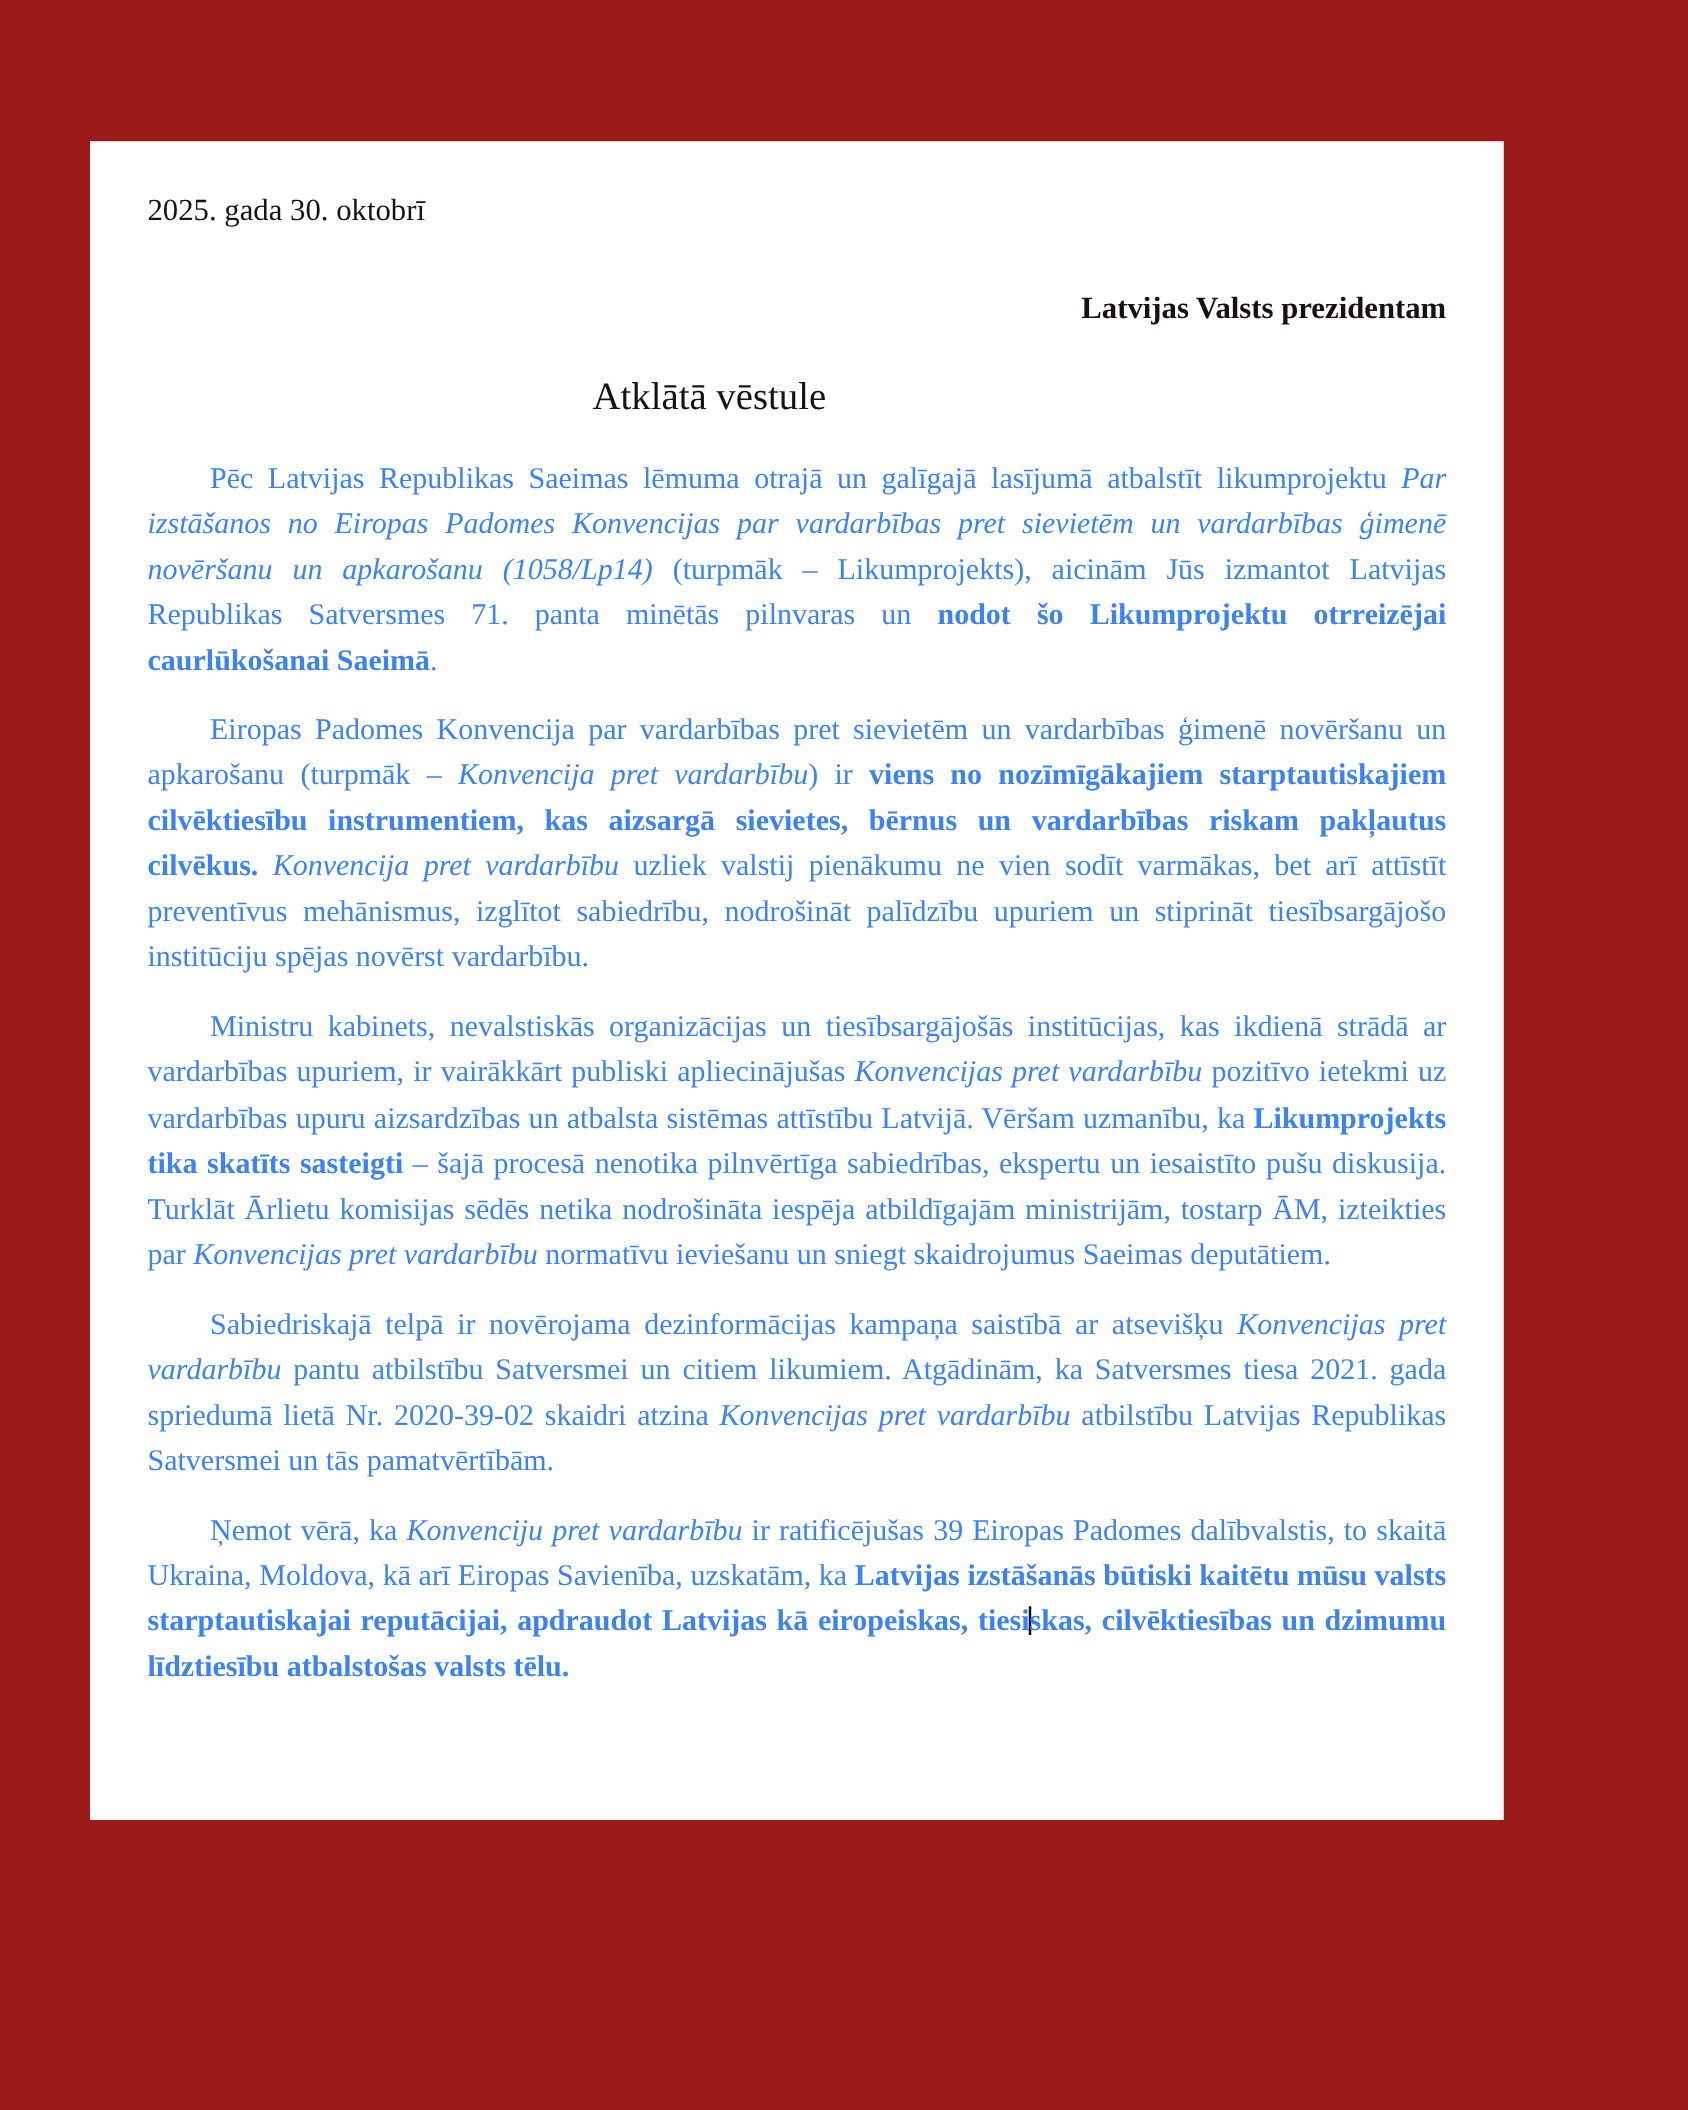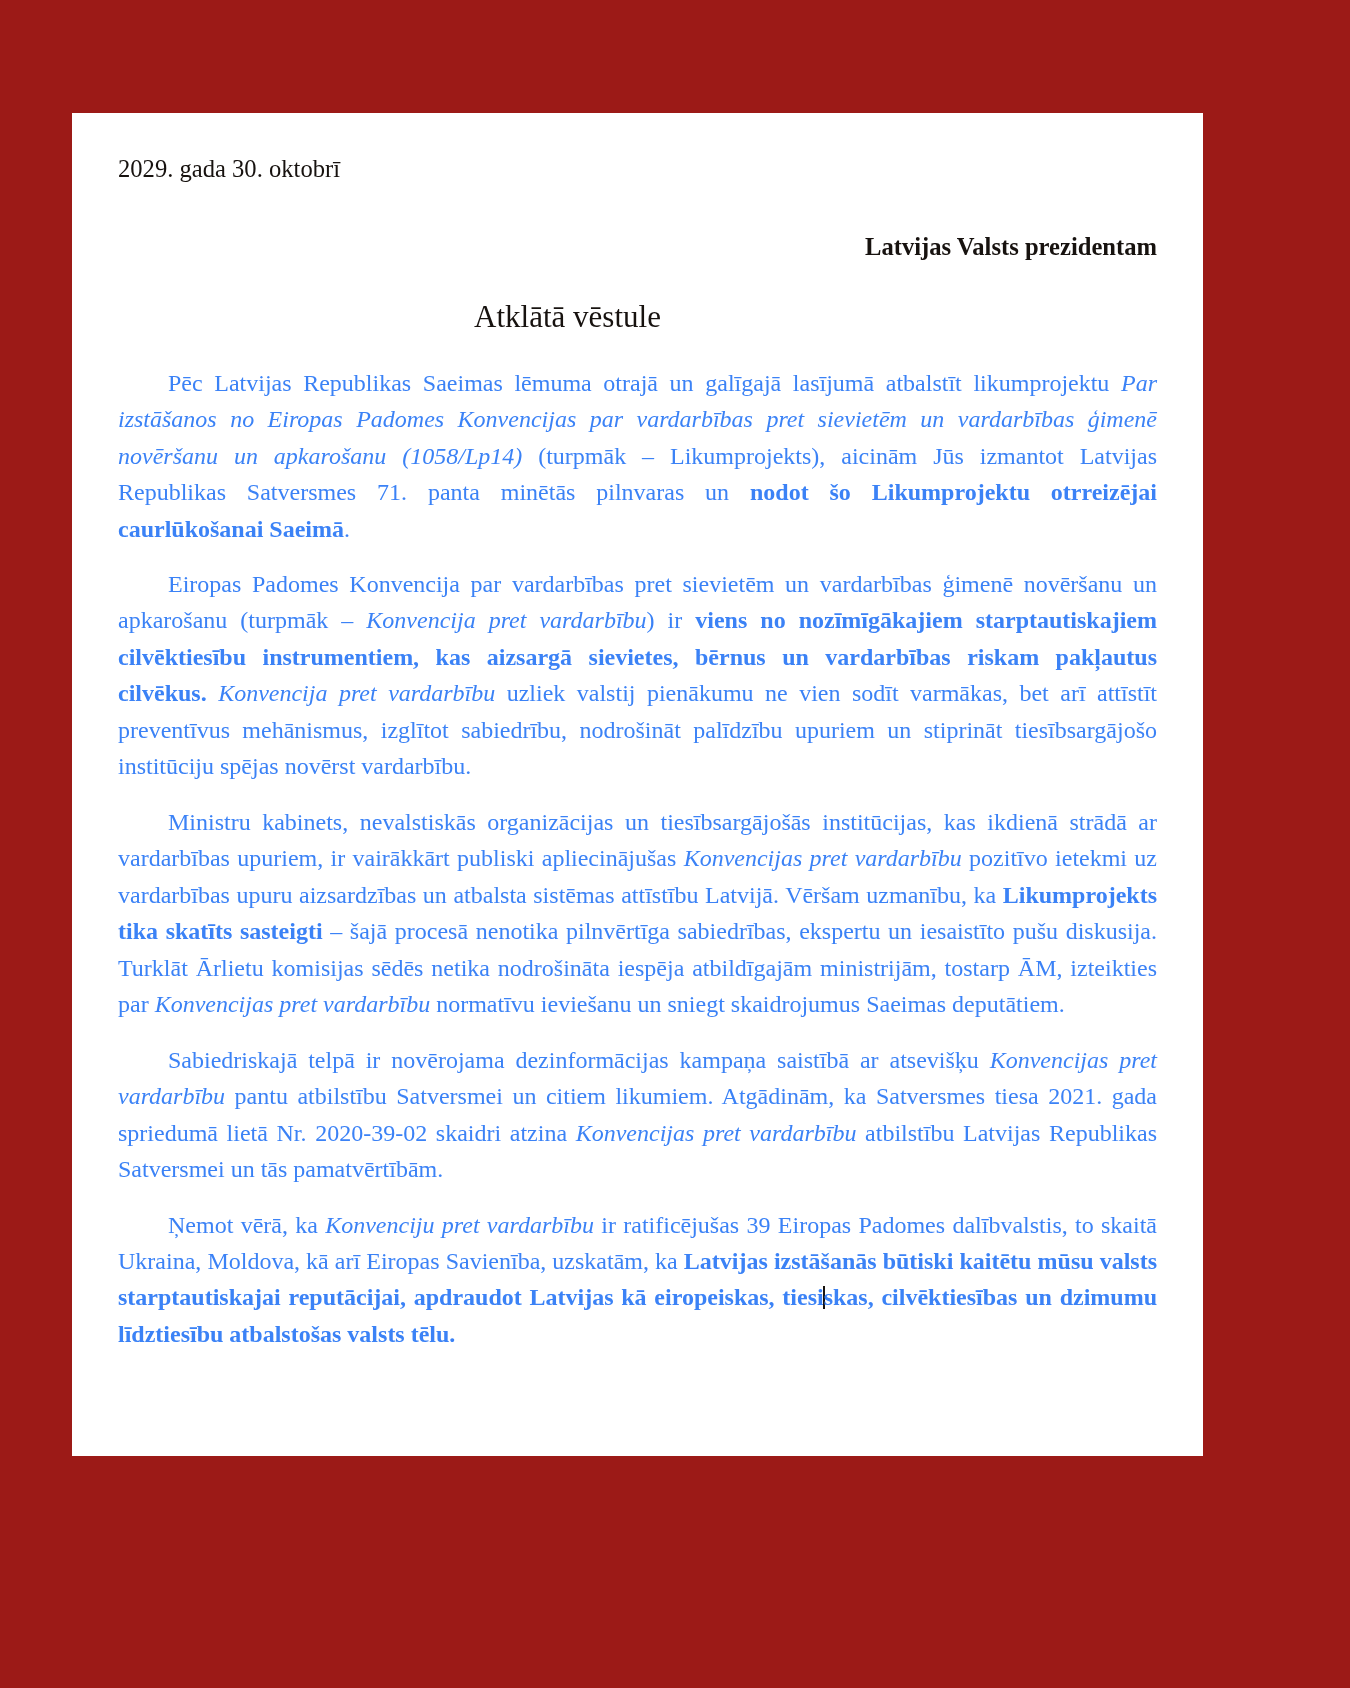--- a/index.html
+++ b/index.html
@@ -74,21 +74,21 @@
     margin: 0 -1px;
   }
 </style>
 </head>
 <body>
 
 <div id="backdrop"></div>
 
 <div id="page">
 
-  <div class="date-line">2029. gada 30. oktobrī</div>
+  <div class="date-line">2025. gada 30. oktobrī</div>
 
   <div class="addressee">
     <div>Latvijas Valsts prezidentam</div>
   </div>
 
   <div class="letter-title">Atklātā vēstule</div>
 
   <div class="doc-body" id="body-container">
       <p class="para"><span>Pēc Latvijas Republikas Saeimas lēmuma otrajā un galīgajā lasījumā atbalstīt likumprojektu </span><span class="i">Par izstāšanos no Eiropas Padomes Konvencijas par vardarbības pret sievietēm un vardarbības ģimenē novēršanu un apkarošanu (1058/Lp14)</span><span> (turpmāk – Likumprojekts), aicinām Jūs izmantot Latvijas Republikas Satversmes 71. panta minētās pilnvaras un </span><span class="b">nodot šo Likumprojektu otrreizējai caurlūkošanai Saeimā</span><span>.</span></p>
       <p class="para"><span>Eiropas Padomes Konvencija par vardarbības pret sievietēm un vardarbības ģimenē novēršanu un apkarošanu (turpmāk – </span><span class="i">Konvencija pret vardarbību</span><span>) ir </span><span class="b">viens no nozīmīgākajiem starptautiskajiem cilvēktiesību instrumentiem, kas aizsargā sievietes, bērnus un vardarbības riskam pakļautus cilvēkus.</span><span> </span><span class="i">Konvencija pret vardarbību</span><span> uzliek valstij pienākumu ne vien sodīt varmākas, bet arī attīstīt preventīvus mehānismus, izglītot sabiedrību, nodrošināt palīdzību upuriem un stiprināt tiesībsargājošo institūciju spējas novērst vardarbību.</span></p>

